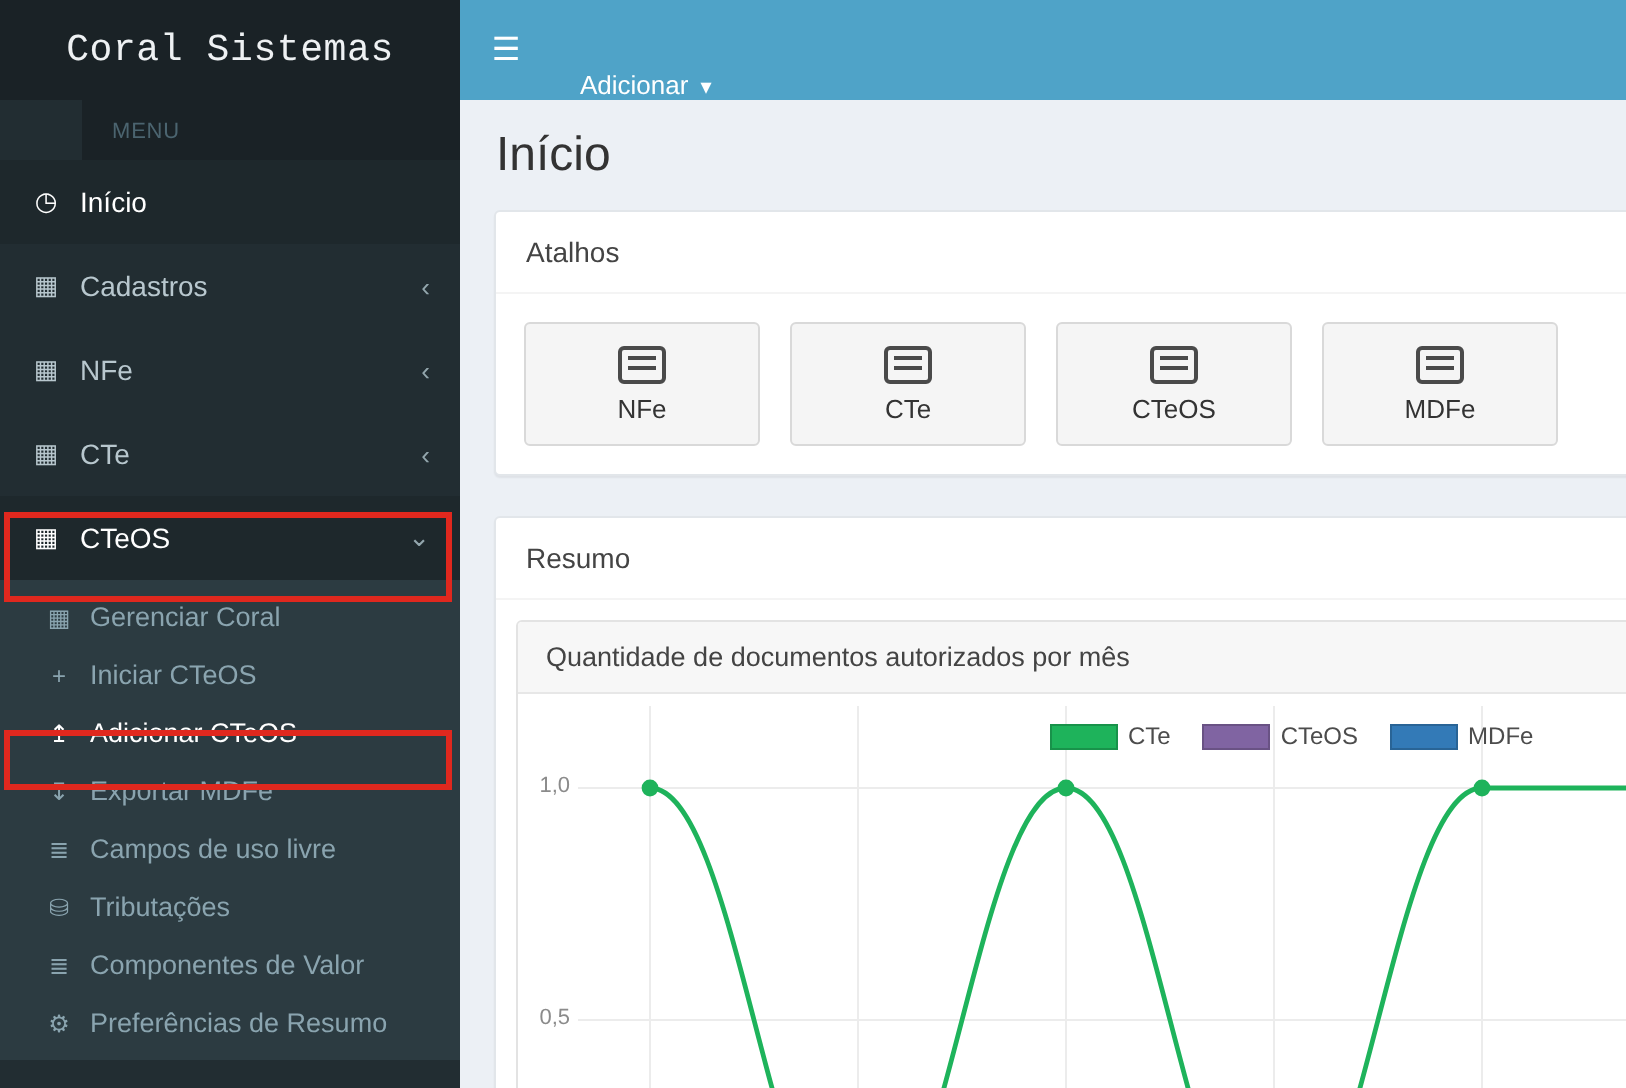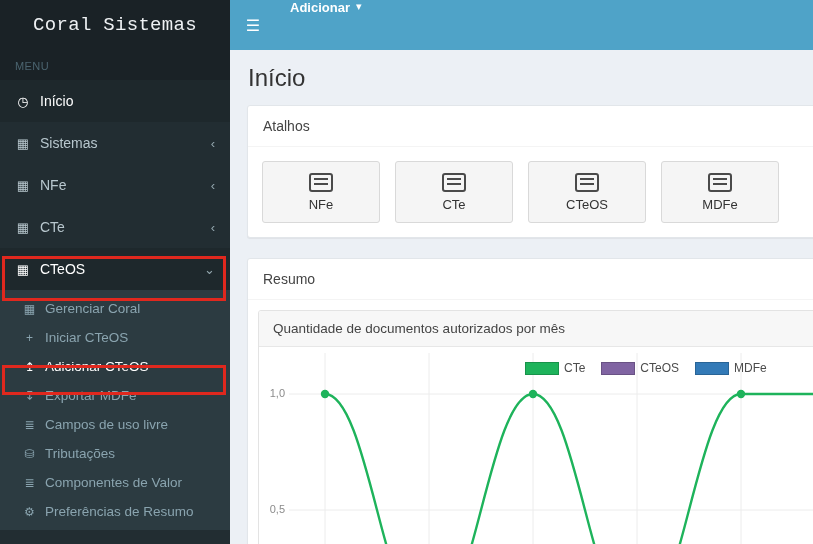--- a/index.html
+++ b/index.html
@@ -7,21 +7,21 @@
   body {
     font-family:"Liberation Sans","DejaVu Sans",sans-serif;
     background:#ecf0f5; position:relative; color:#333;
   }
 
   
   .sidebar { position:absolute; left:0; top:0; width:230px; height:544px; background:#222d32; z-index:5; }
   .logo { height:50px; background:#1a2226; color:#eef1f3; font-size:19px; font-weight:400;
           display:flex; align-items:center; justify-content:center; letter-spacing:.3px;font-family:Liberation Mono, monospace; }
   .menu-header { background:#1a2226; color:#4b646f; font-size:11px; padding:10px 4px 8px 15px;
-                 text-transform:uppercase; letter-spacing:.4px; }
+                 text-transform:uppercase; letter-spacing:.4px;margin-left:41px; }
   .side-item { display:flex; align-items:center; gap:9px; padding:13px 15px; color:#b8c7ce;
                font-size:14px; cursor:pointer; }
   .side-item .mi { width:16px; text-align:center; font-size:13px; }
   .side-item .chev { margin-left:auto; font-size:13px; color:#93a6ad; }
   .side-item.active { background:#1e282c; color:#ffffff; }
   .side-item.open { background:#1e282c; color:#ffffff; }
   .submenu { background:#2c3b41; padding:4px 0 4px 0; }
   .sub-item { display:flex; align-items:center; gap:8px; padding:7px 5px 7px 22px; color:#8aa4af;
               font-size:13.5px; cursor:pointer; }
   .sub-item .mi { width:15px; text-align:center; font-size:12px; }
@@ -30,22 +30,22 @@
   
   .annotation { position:absolute; border:3px solid #e0281e; z-index:50; pointer-events:none; }
   .ann-cteos { left:2px; top:256px; width:224px; height:45px; }
   .ann-importar { left:2px; top:365px; width:224px; height:30px; }
 
   
   .navbar { position:absolute; left:230px; top:0; width:583px; height:50px; background:#4fa3c8;
             display:flex; align-items:center; z-index:4; }
   .hamburger { width:46px; height:50px; display:flex; align-items:center; justify-content:center;
                color:#fff; font-size:16px; cursor:pointer; }
-  .nav-add { color:#fff; font-size:13px; font-weight:700; padding:0 14px; height:50px;
-             display:flex; align-items:flex-start; gap:6px; cursor:pointer; }
+  .nav-add { color:#fff; font-size:13px; font-weight:400; padding:0 14px; height:50px;
+             display:flex; align-items:flex-end; gap:6px; cursor:pointer; }
   .nav-add .caret { font-size:11px; }
 
   
   .content { position:absolute; left:230px; top:50px; width:583px; height:494px; overflow:hidden; }
   .page-title { font-size:24px; font-weight:400; color:#333; margin:14px 15px 13px 18px; }
 
   .box { background:#fff; border:1px solid #e2e6ea; border-radius:3px; margin:0 0 20px 17px;
          width:660px; box-shadow:0 1px 1px rgba(0,0,0,.06); }
   .box-header { padding:12px 15px; font-size:14px; color:#444; border-bottom:1px solid #f4f4f4; }
   .box-body { padding:14px; }
@@ -76,21 +76,21 @@
 <div class="sidebar">
   <div class="logo">Coral Sistemas</div>
   <div class="menu-header">MENU</div>
 
   <div class="side-item active">
     <span class="mi">◷</span>
     <span>Início</span>
   </div>
   <div class="side-item">
     <span class="mi">▦</span>
-    <span>Sistemas</span>
+    <span>Cadastros</span>
     <span class="chev">‹</span>
   </div>
   <div class="side-item">
     <span class="mi">▦</span>
     <span>NFe</span>
     <span class="chev">‹</span>
   </div>
   <div class="side-item">
     <span class="mi">▦</span>
     <span>CTe</span>

